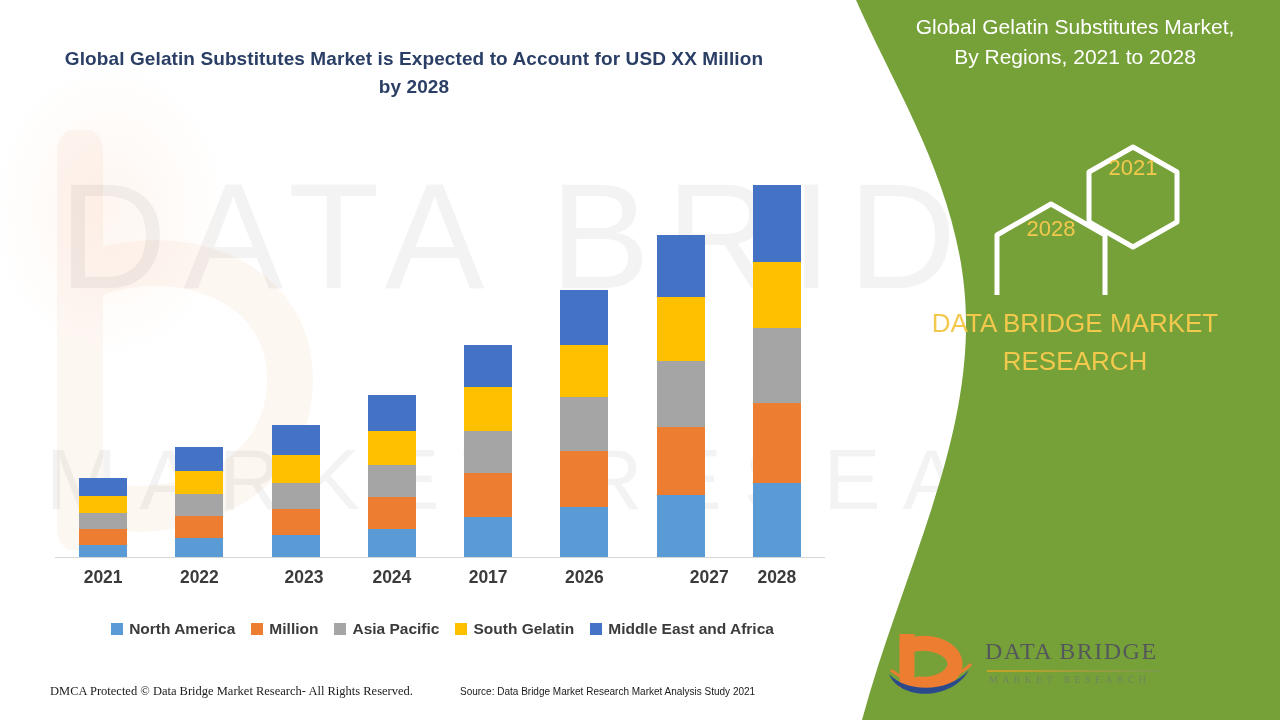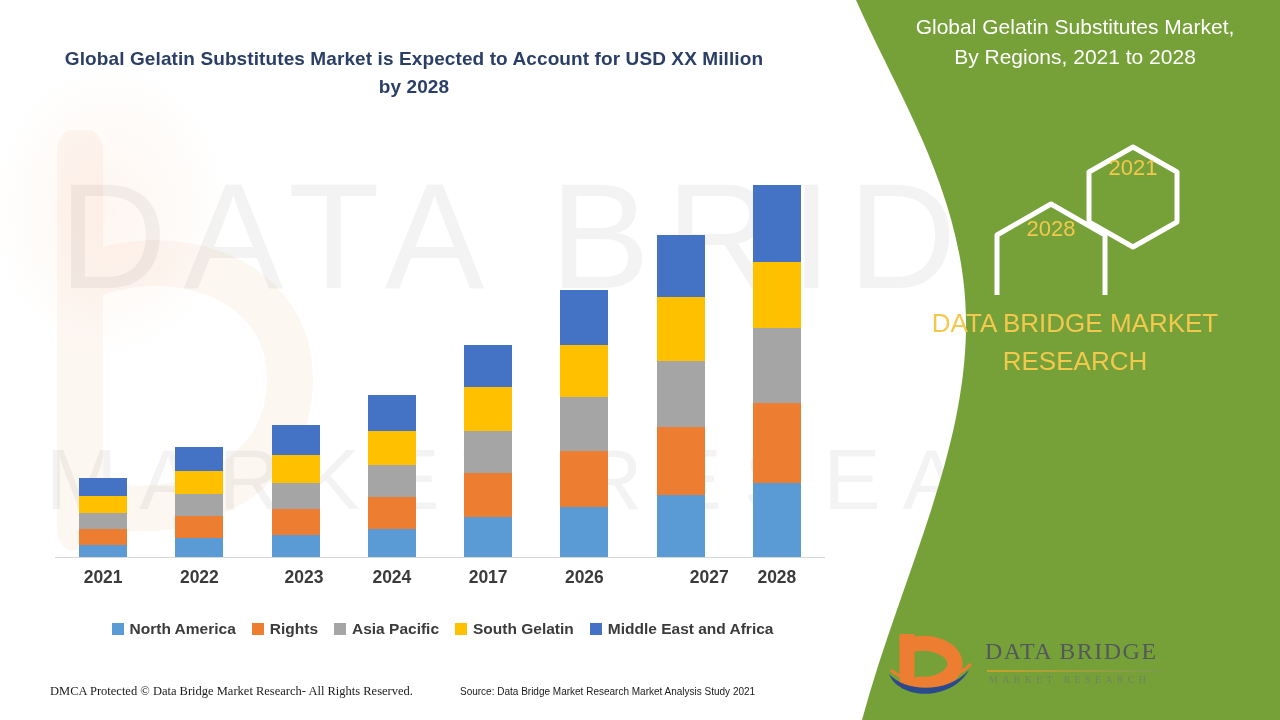--- a/index.html
+++ b/index.html
@@ -211,21 +211,21 @@
       <div class="xlabel" style="left: 673.875px;">2028</div>
     </div>
 
   <div class="legend" id="legend">
       <div class="leg-item">
         <span class="leg-sw" style="background: rgb(91, 155, 213);"></span>
         <span class="leg-txt">North America</span>
       </div>
       <div class="leg-item">
         <span class="leg-sw" style="background: rgb(237, 125, 49);"></span>
-        <span class="leg-txt">Rights</span>
+        <span class="leg-txt">Million</span>
       </div>
       <div class="leg-item">
         <span class="leg-sw" style="background: rgb(165, 165, 165);"></span>
         <span class="leg-txt">Asia Pacific</span>
       </div>
       <div class="leg-item">
         <span class="leg-sw" style="background: rgb(255, 192, 0);"></span>
         <span class="leg-txt">South Gelatin</span>
       </div>
       <div class="leg-item">

